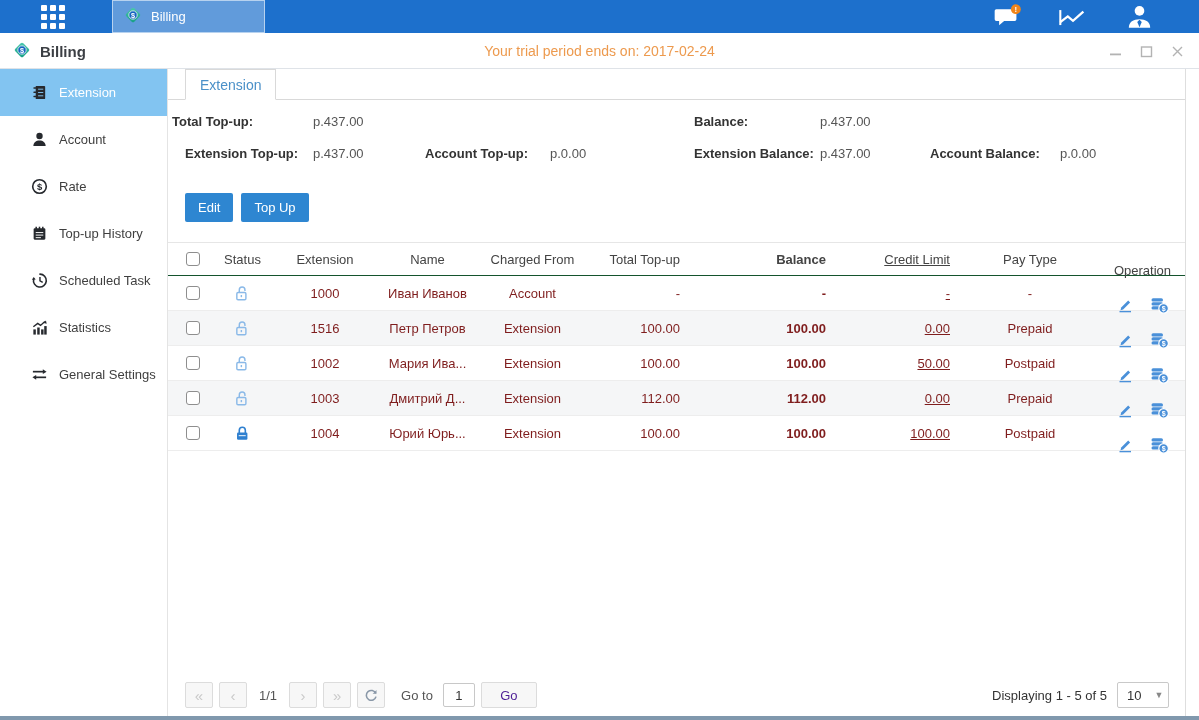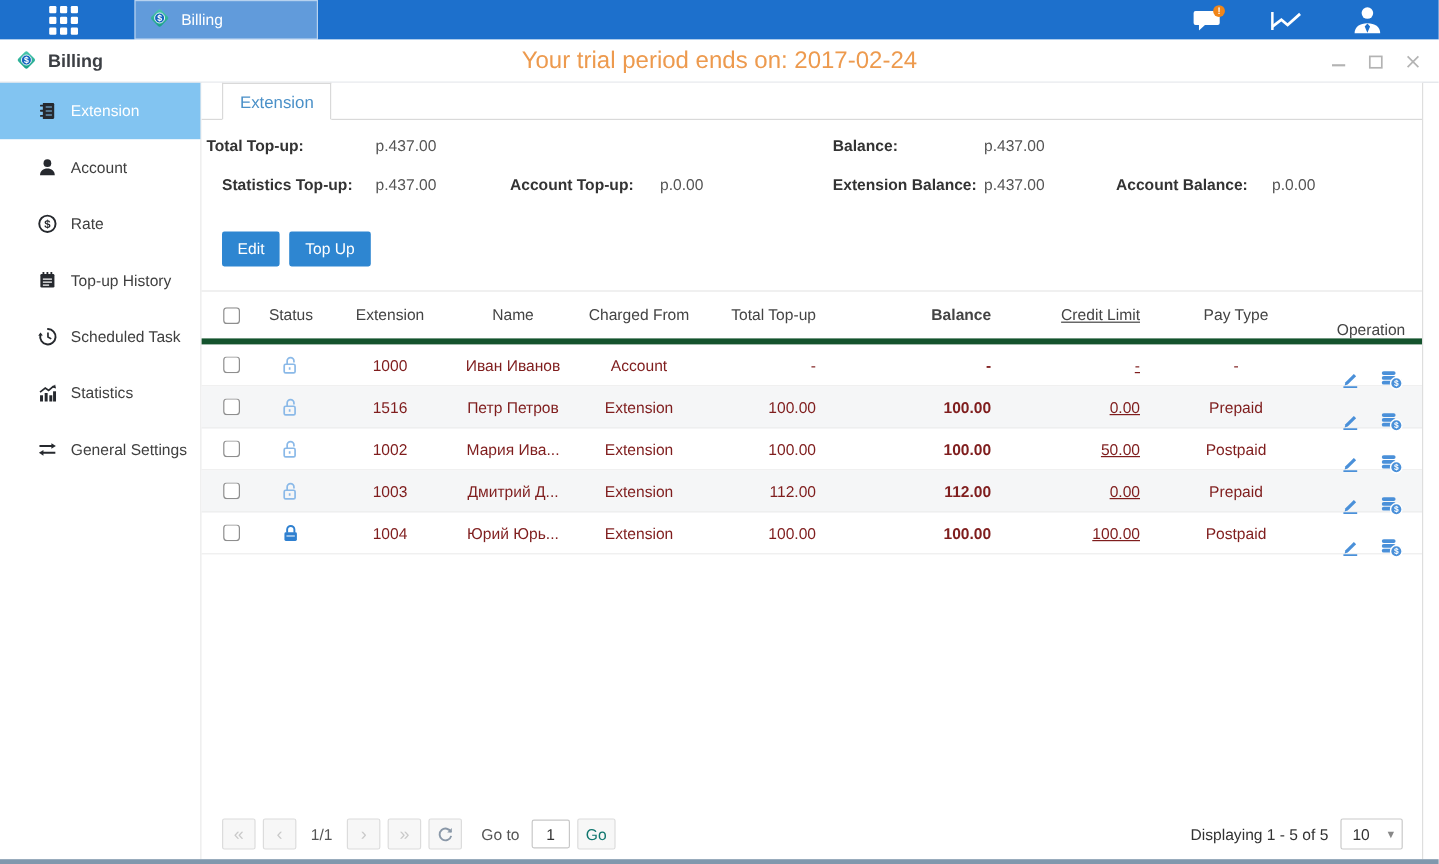--- a/index.html
+++ b/index.html
@@ -12,21 +12,21 @@
   .grid-icon { margin-left:40px; width:26px; height:26px; display:grid; grid-template-columns:repeat(3,6px); grid-template-rows:repeat(3,6px); gap:3px; align-content:center; justify-content:center; cursor:pointer; }
   .grid-icon span { background:#fff; border-radius:1px; }
   .topbar-tab { position:absolute; left:112px; top:0; height:33px; width:153px; background:rgba(255,255,255,.30); border:1px solid rgba(255,255,255,.55); display:flex; align-items:center; padding-left:10px; gap:8px; color:#fff; font-size:13px; }
   .topbar-right { position:absolute; right:44px; top:0; height:33px; display:flex; align-items:center; gap:34px; }
   .tb-icon { position:relative; width:32px; height:28px; display:flex; align-items:center; justify-content:center; cursor:pointer; }
 
   
   .titlebar { position:absolute; top:33px; left:0; right:0; height:36px; background:#fff; border-bottom:1px solid #dfe3e8; }
   .title-left { position:absolute; left:12px; top:0; height:36px; display:flex; align-items:center; gap:8px; }
   .app-title { font-size:15px; font-weight:bold; color:#3c3f44; }
-  .trial { position:absolute; left:50%; top:0; transform:translateX(-50%); height:48px; line-height:36px; color:#ed9a4e; font-size:20px; white-space:nowrap; }
+  .trial { position:absolute; left:50%; top:0; transform:translateX(-50%); height:48px; line-height:36px; color:#ed9a4e; font-size:14px; white-space:nowrap; }
   .win-controls { position:absolute; right:14px; top:0; height:36px; display:flex; align-items:center; gap:16px; }
   .win-controls span { display:inline-flex; width:15px; height:15px; align-items:center; justify-content:center; cursor:pointer; }
 
   
   .bodyarea { position:absolute; top:69px; left:0; right:0; bottom:4px; }
   .sidebar { position:absolute; left:0; top:0; bottom:0; width:168px; background:#fff; border-right:1px solid #e4e4e4; }
   .side-item { height:47px; display:flex; align-items:center; padding-left:30px; gap:10px; color:#3f3f3f; cursor:pointer; }
   .side-item .s-ic { width:19px; height:19px; display:inline-flex; align-items:center; justify-content:center; }
   .side-item.active { background:#82c4f1; color:#fff; }
 
@@ -42,21 +42,21 @@
   .sum-label { font-weight:bold; color:#333; }
   .sum-value { color:#555; }
 
   
   .toolbar { position:absolute; top:124px; left:17px; display:flex; gap:8px; }
   .btn { background:#2e86d1; color:#fff; border:none; height:29px; padding:0 13px; font-size:13px; border-radius:2px; font-family:inherit; cursor:pointer; }
 
   
   .table { position:absolute; top:173px; left:0; right:0; }
   .thead, .trow { display:flex; align-items:center; }
-  .thead { height:45px; border-top:1px solid #e6e6e6; border-bottom:5px solid #14532d; color:#444; }
+  .thead { height:34px; border-top:1px solid #e6e6e6; border-bottom:1px solid #14532d; color:#444; }
   .trow { height:35px; border-bottom:1px solid #ededed; color:#7f1d1d; }
   .trow.alt { background:#f5f6f7; }
   .cell { overflow:hidden; white-space:nowrap; }
   .col-check   { width:47px; padding-left:18px; display:flex; align-items:center; }
   .col-status  { width:55px; text-align:center; }
   .col-ext     { width:110px; text-align:center; }
   .col-name    { width:95px; text-align:center; }
   .col-charged { width:115px; text-align:center; }
   .col-topup   { width:108px; text-align:right; padding-right:18px; }
   .col-balance { width:140px; text-align:right; padding-right:12px;font-weight:bold; }
@@ -260,21 +260,21 @@
     <div class="main">
       <div class="tabstrip">
         <div class="tab">Extension</div>
       </div>
 
       <div class="summary">
         <span class="sum-label" style="left:4px; top:0">Total Top-up:</span>
         <span class="sum-value" style="left:145px; top:0">p.437.00</span>
         <span class="sum-label" style="left:526px; top:0">Balance:</span>
         <span class="sum-value" style="left:652px; top:0">p.437.00</span>
-        <span class="sum-label" style="left:17px; top:32px">Statistics Top-up:</span>
+        <span class="sum-label" style="left:17px; top:32px">Extension Top-up:</span>
         <span class="sum-value" style="left:145px; top:32px">p.437.00</span>
         <span class="sum-label" style="left:257px; top:32px">Account Top-up:</span>
         <span class="sum-value" style="left:382px; top:32px">p.0.00</span>
         <span class="sum-label" style="left:526px; top:32px">Extension Balance:</span>
         <span class="sum-value" style="left:652px; top:32px">p.437.00</span>
         <span class="sum-label" style="left:762px; top:32px">Account Balance:</span>
         <span class="sum-value" style="left:892px; top:32px">p.0.00</span>
       </div>
 
       <div class="toolbar">
@@ -498,21 +498,21 @@
           <span class="pbtn">›</span>
           <span class="pbtn">»</span>
           <span class="pbtn">
             <svg width="14" height="14" viewBox="0 0 16 16">
                 <path d="M13.4 6.2 A5.6 5.6 0 1 0 13.7 9.8" fill="none" stroke="#8a98a8" stroke-width="1.8"></path>
                 <path d="M14.3 2.2 v4.4 h-4.4 z" fill="#8a98a8"></path>
               </svg>
           </span>
           <span class="goto-label">Go to</span>
           <input class="goto-input" value="1" style="">
-          <span class="pbtn" style="color:#0f766e; font-size:13px; width:32px">Go</span>
+          <span class="pbtn" style="color:#4c1d95; font-size:13px; width:56px">Go</span>
         </div>
         <div class="pag-right">
           <span>Displaying 1 - 5 of 5</span>
           <div class="page-size">
             <span class="val">10</span>
             <span class="caret">▼</span>
           </div>
         </div>
       </div>
     </div>

